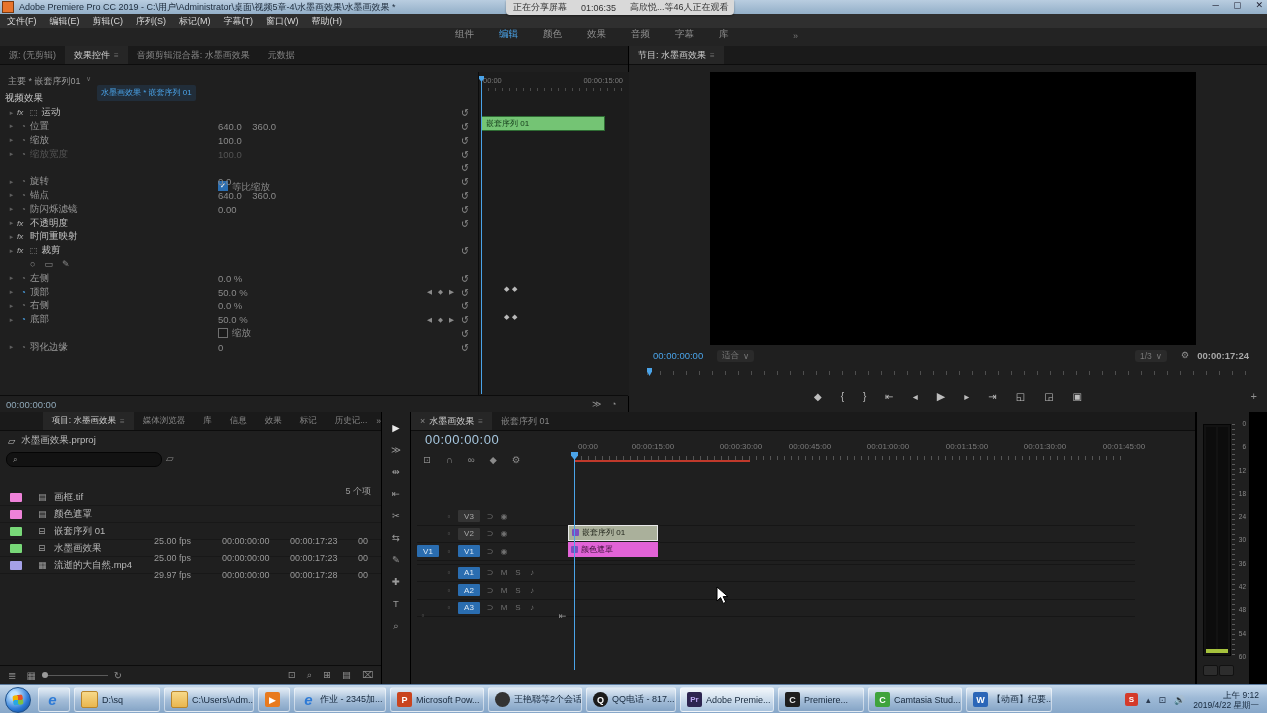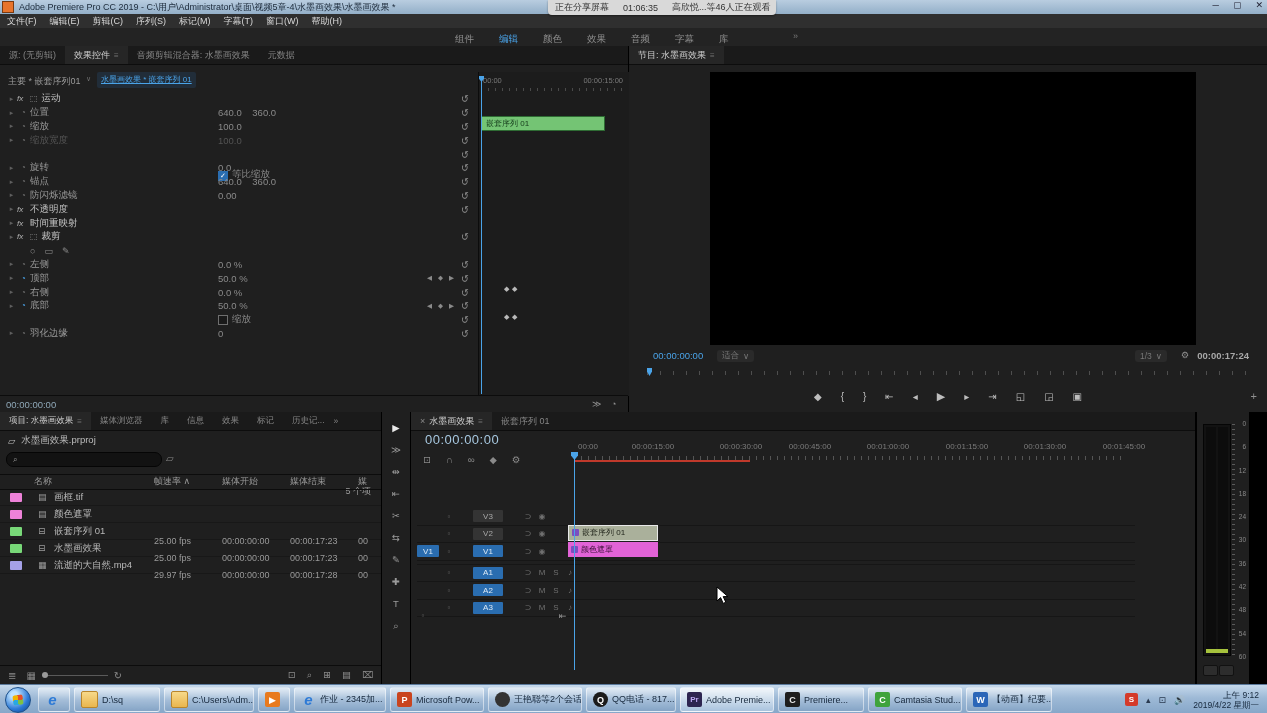--- a/index.html
+++ b/index.html
@@ -7,29 +7,29 @@
        font-family:"Liberation Sans","DejaVu Sans",sans-serif;
        -webkit-font-smoothing:antialiased;cursor:default;}
   .abs{position:absolute;}
   
   #titlebar{left:0;top:0;width:1267px;height:14px;background:linear-gradient(#b9cde0,#93afc8);
             font-size:9px;color:#1c2a3a;display:flex;align-items:center;}
   #app-icon{width:10px;height:10px;background:#e8742c;margin:0 5px 0 2px;border:1px solid #7a3a10;}
   #win-btns{position:absolute;right:4px;top:0;display:flex;gap:14px;font-size:9px;color:#223;}
   
   #sharebar{left:506px;top:0;width:228px;height:15px;background:#d9d9d9;border-radius:0 0 4px 4px;
-            display:flex;align-items:center;font-size:9px;color:#333;z-index:50;box-shadow:0 1px 2px rgba(0,0,0,.4);margin-left:42px;}
+            display:flex;align-items:center;font-size:9px;color:#333;z-index:50;box-shadow:0 1px 2px rgba(0,0,0,.4);}
   #sharebar .seg{padding:0 7px;white-space:nowrap;}
   #sharebar .div{width:1px;height:10px;background:#aaa;}
   
   #menubar{left:0;top:14px;width:1267px;height:14px;background:#2f2f2f;display:flex;align-items:center;
            gap:13px;padding-left:7px;font-size:9px;color:#d8d8d8;}
   
   #wsbar{left:0;top:28px;width:1267px;height:18px;background:#232323;border-bottom:1px solid #0d0d0d;}
-  #wsbar .tabs{position:absolute;left:455px;top:0;height:18px;display:flex;gap:25px;align-items:flex-end;
+  #wsbar .tabs{position:absolute;left:455px;top:0;height:18px;display:flex;gap:25px;align-items:flex-start;
                font-size:9.5px;color:#8f8f8f;}
   #wsbar .tabs .on{color:#4aa3e8;}
   #wsbar .ovf{position:absolute;left:793px;top:3px;color:#777;font-size:9px;}
   
   .panel{background:#1f1f1f;}
   .ptabs{height:18px;display:flex;align-items:center;font-size:9px;color:#858585;background:#1a1a1a;
          border-bottom:1px solid #0d0d0d;}
   .ptabs .tab{padding:0 9px;height:18px;display:flex;align-items:center;gap:4px;white-space:nowrap;}
   .ptabs .on{background:#262626;color:#cfcfcf;}
   .mi{color:#6f6f6f;font-size:8px;}
@@ -129,22 +129,22 @@
   #tl-ph{position:absolute;left:163px;top:42px;height:216px;width:1px;background:#4aa3e8;z-index:5;}
   #tl-phc{position:absolute;left:160px;top:40px;width:7px;height:8px;background:#4aa3e8;z-index:5;
      clip-path:polygon(0 0,100% 0,100% 45%,50% 100%,0 45%);}
   #tracks{position:absolute;left:6px;top:96px;right:60px;}
   .trow{height:16.5px;display:flex;align-items:center;font-size:8px;color:#8f8f8f;
      border-bottom:1px solid #161616;position:relative;}
   .patch{width:22px;height:12px;margin-right:4px;display:flex;align-items:center;justify-content:center;
      border-radius:1px;font-size:8px;}
   .patch.blue{background:#2a6db0;color:#dce9f5;}
   .tlock{width:12px;text-align:center;color:#666;}
-  .tbadge{width:30px;height:12px;background:#343434;color:#a8a8a8;display:flex;align-items:center;
-     justify-content:center;border-radius:1px;margin:0 18px;font-size:8px;}
+  .tbadge{width:22px;height:12px;background:#343434;color:#a8a8a8;display:flex;align-items:center;
+     justify-content:center;border-radius:1px;margin:0 3px;font-size:8px;}
   .tbadge.blue{background:#2a6db0;color:#dce9f5;}
   .ticn{width:14px;text-align:center;color:#707070;font-size:8px;}
   .agap{height:3px;border-bottom:1px solid #161616;}
   .clip{position:absolute;height:15.5px;display:flex;align-items:center;gap:3px;font-size:8px;
      padding-left:3px;box-sizing:border-box;z-index:4;}
   #clip-v2{left:157px;top:113px;width:90px;background:#aab09b;border:1px solid #e8e8e8;color:#20241a;}
   #clip-v1{left:157px;top:129.5px;width:90px;background:#e263d7;color:#3a1136;}
   .fxchip{width:7px;height:7px;background:#7b4fc0;border-radius:1px;display:inline-block;}
   #mixrow{position:absolute;left:6px;top:196px;right:60px;height:15px;display:flex;align-items:center;
      font-size:8px;color:#777;}
@@ -235,24 +235,25 @@
     <span class="tab on">
       <span>效果控件</span>
       <span class="mi">≡</span>
     </span>
     <span class="tab">音频剪辑混合器: 水墨画效果</span>
     <span class="tab">元数据</span>
   </div>
   <div id="fxsub">
     <span class="abs" style="left:8px;top:3px;">主要 * 嵌套序列01</span>
     <span class="abs" style="left:86px;top:3px;color:#6f6f6f;font-size:7px;">∨</span>
-    <span class="abs clip" style="left:97px;top:0;text-decoration:underline;">水墨画效果 * 嵌套序列 01</span>
+    <span class="abs clip" style="left:97px;top:13px;">水墨画效果 * 嵌套序列 01</span>
   </div>
 
   <div id="fxlist">
+    <div id="fxsect">视频效果</div>
 
     <div class="frow">
       <span class="exp">▸</span>
       <span class="fxb">fx</span>
       <span class="gicon">⬚</span>
       <span class="glbl">运动</span>
       <span class="reset">↺</span>
     </div>
     <div class="frow">
       <span class="exp">▸</span>
@@ -269,21 +270,21 @@
       <span class="reset">↺</span>
     </div>
     <div class="frow dis">
       <span class="exp">▸</span>
       <span class="sw">◔</span>
       <span class="lbl">缩放宽度</span>
       <span class="val">100.0</span>
       <span class="reset">↺</span>
     </div>
     <div class="frow">
-      <span class="val" style="display:flex;align-items:flex-end;margin-top:40px;">
+      <span class="val" style="display:flex;align-items:flex-start;margin-top:40px;">
         <span class="cbx ck">✓</span>
         <span>等比缩放</span>
       </span>
       <span class="reset">↺</span>
     </div>
     <div class="frow">
       <span class="exp">▸</span>
       <span class="sw">◔</span>
       <span class="lbl">旋转</span>
       <span class="val">0.0</span>
@@ -438,21 +439,21 @@
     <span>▸</span>
     <span>⇥</span>
     <span>◱</span>
     <span>◲</span>
     <span>▣</span>
   </div>
   <span id="prog-plus">+</span>
 </div>
 
 <div id="projpanel" class="abs panel">
-  <div class="ptabs" style="font-size:8.5px;">
+  <div class="ptabs" style="font-size:8.5px;justify-content:flex-end;">
     <span class="tab on">
       <span>项目: 水墨画效果</span>
       <span class="mi">≡</span>
     </span>
     <span class="tab">媒体浏览器</span>
     <span class="tab">库</span>
     <span class="tab">信息</span>
     <span class="tab">效果</span>
     <span class="tab">标记</span>
     <span class="tab">历史记...</span>
@@ -462,30 +463,20 @@
     <span>▱</span>
     <span>水墨画效果.prproj</span>
   </div>
   <div id="searchrow">
     <span id="searchbox">
       <span>⌕</span>
       <input type="text" style="">
     </span>
     <span class="abs" style="left:166px;top:1px;color:#8a8a8a;font-size:10px;">▱</span>
     <span id="proj-count">5 个项</span>
-  </div>
-  <div id="thead">
-    <span class="c-name">名称</span>
-    <span class="c-fps">
-      <span>帧速率</span>
-      <span>∧</span>
-    </span>
-    <span class="c-start">媒体开始</span>
-    <span class="c-end">媒体结束</span>
-    <span class="c-more">媒</span>
   </div>
   <div id="prows">
     <div class="prow">
       <span class="chip pink"></span>
       <span class="ficon">▤</span>
       <span class="nm">画框.tif</span>
     </div>
     <div class="prow">
       <span class="chip pink"></span>
       <span class="ficon">▤</span>

